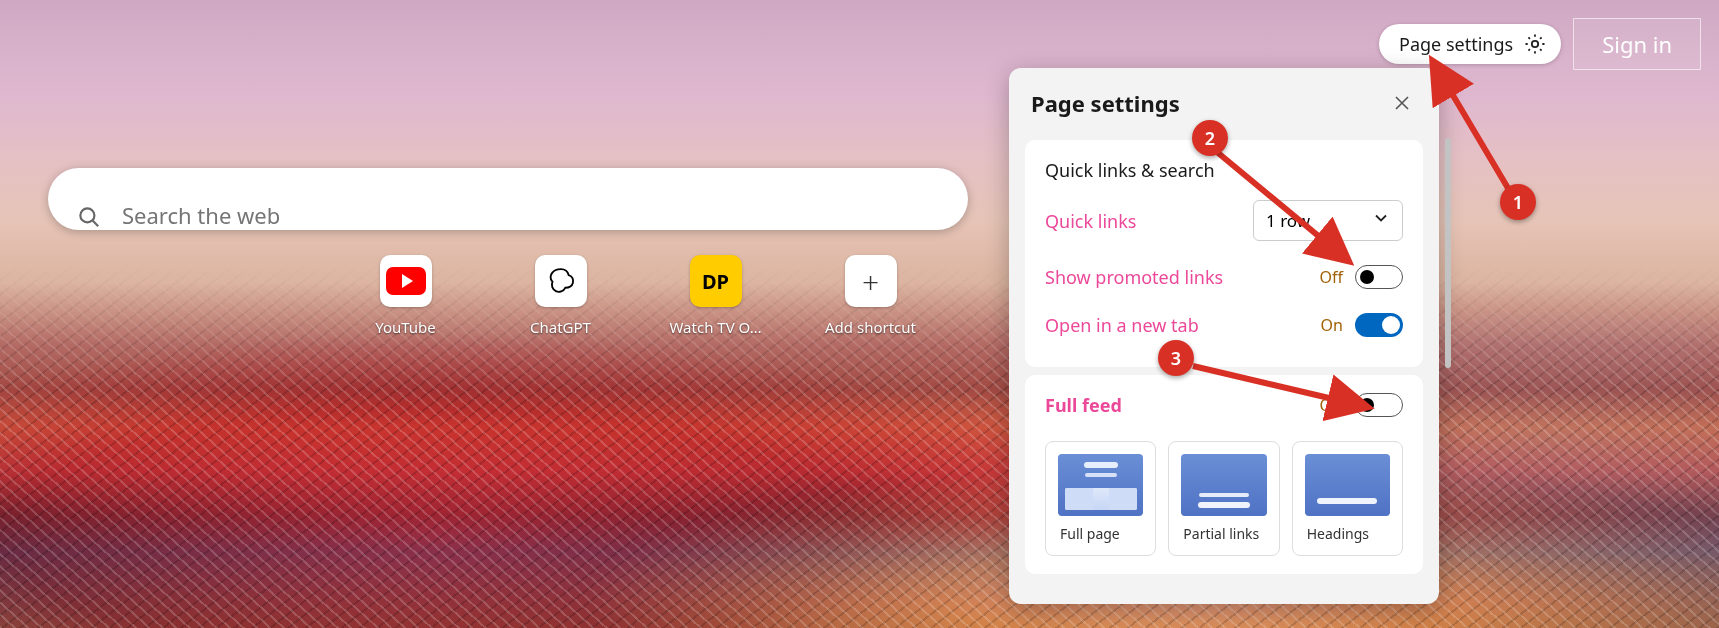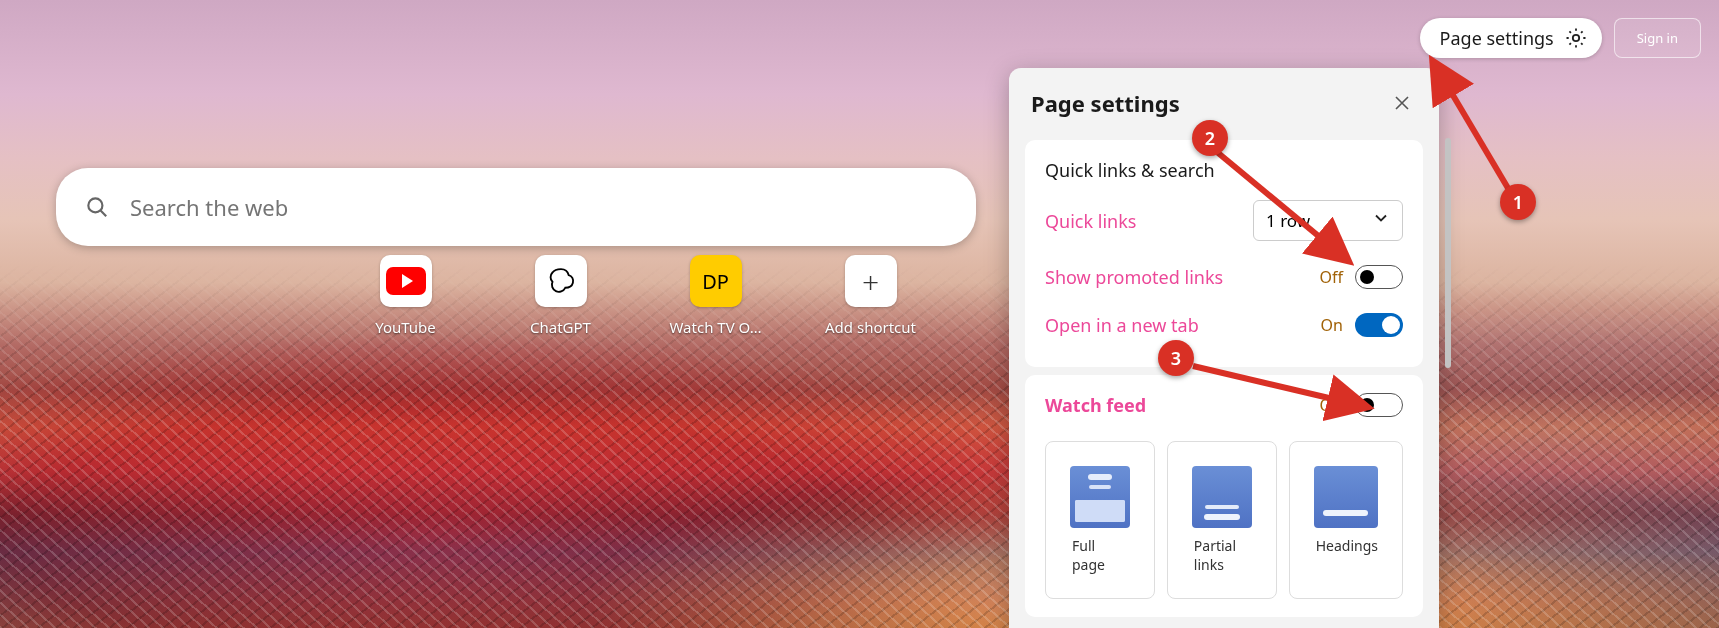--- a/index.html
+++ b/index.html
@@ -17,24 +17,24 @@
   .bg::after{content:"";position:absolute;left:0;right:0;bottom:0;height:58%;
       background:
         repeating-linear-gradient(42deg, rgba(255,255,255,.18) 0 2px, transparent 2px 9px),
         repeating-linear-gradient(-38deg, rgba(0,0,0,.15) 0 2px, transparent 2px 11px);
       mask:linear-gradient(to bottom, transparent 0%, #000 35%, #000 100%)}
   .content{position:relative;z-index:2;width:100%;height:100%}
   .topbar{position:absolute;top:18px;right:18px;display:flex;gap:12px;align-items:center}
   .ps-btn{display:flex;align-items:center;gap:10px;background:#fff;border-radius:24px;
       padding:8px 14px 8px 20px;box-shadow:0 1px 4px rgba(0,0,0,.2);cursor:pointer;
       font-size:18px;color:#1a1a1a;border:none}
-  .signin{padding:10px 22px;border:1px solid rgba(255,255,255,.6);border-radius:8px;
-      background:rgba(255,255,255,.08);color:#fff;font-size:13px;cursor:pointer}
-  .searchbar{position:absolute;left:56px;top:168px;width:920px;height:78px;background:#fff;
-      border-radius:32px;display:flex;align-items:center;padding:0 28px;gap:20px;
+  .signin{padding:10px 28px;border:1px solid rgba(255,255,255,.6);border-radius:1px;
+      background:rgba(255,255,255,.08);color:#fff;font-size:22px;cursor:pointer}
+  .searchbar{position:absolute;left:48px;top:168px;width:920px;height:62px;background:#fff;
+      border-radius:32px;display:flex;align-items:flex-end;padding:0 28px;gap:20px;
       box-shadow:0 2px 10px rgba(0,0,0,.25)}
   .searchbar input{border:none;outline:none;flex:1;font-size:22px;color:#444;background:transparent}
   .shortcuts{position:absolute;left:358px;top:255px;display:flex;gap:60px}
   .sc{display:flex;flex-direction:column;align-items:center;gap:10px;width:95px;cursor:pointer}
   .sc-tile{width:52px;height:52px;border-radius:10px;background:#fff;display:flex;
       align-items:center;justify-content:center;box-shadow:0 1px 3px rgba(0,0,0,.25);font-weight:700}
   .sc-label{color:#fff;font-size:15px;text-shadow:0 1px 2px rgba(0,0,0,.6);white-space:nowrap}
   .panel{position:absolute;right:280px;top:68px;width:430px;background:#f3f3f3;border-radius:12px;
       box-shadow:0 6px 24px rgba(0,0,0,.28);padding:20px 0 22px;z-index:5}
   .panel-hd{display:flex;justify-content:space-between;align-items:center;padding:0 22px 14px}
@@ -49,21 +49,21 @@
   .switch{position:relative;width:48px;height:24px;border-radius:12px;cursor:pointer}
   .switch.off{background:#fff;border:1.5px solid #555}
   .switch.off .knob{position:absolute;left:4px;top:50%;transform:translateY(-50%);
       width:14px;height:14px;border-radius:50%;background:#000}
   .switch.on{background:#0067c0}
   .switch.on .knob{position:absolute;right:3px;top:50%;transform:translateY(-50%);
       width:18px;height:18px;border-radius:50%;background:#fff}
   .state-txt{font-size:16px;color:#a16207;margin-right:12px}
   .tog-wrap{display:flex;align-items:center}
   .layouts{display:flex;gap:12px;margin-top:12px}
-  .layout{flex:1;border:1px solid #ddd;border-radius:8px;padding:24px;cursor:pointer;
+  .layout{flex:1;border:1px solid #ddd;border-radius:8px;padding:12px;cursor:pointer;
       display:flex;flex-direction:column;gap:8px}
   .layout-thumb{height:62px;border-radius:4px;background:linear-gradient(#6a8fd6,#4f72c4);
       position:relative;overflow:hidden}
   .thumb-full::after{content:"";position:absolute;left:8%;right:8%;bottom:6px;height:22px;
       background:linear-gradient(#dfe8fb,#c6d6f5);border-radius:2px;
       box-shadow:-28px 0 0 #cfdcf7 inset,28px 0 0 #cfdcf7 inset}
   .thumb-full::before{content:"";position:absolute;left:30%;right:30%;top:8px;height:6px;
       background:#e6edfb;border-radius:3px;box-shadow:0 10px 0 -1px #d7e2f8}
   .thumb-partial::before{content:"";position:absolute;left:20%;right:20%;bottom:8px;height:6px;
       background:#eef3fc;border-radius:3px;box-shadow:0 -10px 0 -1px #e4ebf9}
@@ -77,21 +77,21 @@
       color:#fff;display:flex;align-items:center;justify-content:center;font-weight:600;
       font-size:18px;box-shadow:0 2px 5px rgba(0,0,0,.35);z-index:10}
   svg.arrow{position:absolute;z-index:9;overflow:visible}
   .chev-down{display:inline-block}
   .gear svg,.search-ico svg,.close-x svg{display:block}
   .yt-ico{width:40px;height:28px;background:#ff0000;border-radius:7px;display:flex;
       align-items:center;justify-content:center}
   .yt-ico::after{content:"";border-left:11px solid #fff;border-top:7px solid transparent;
       border-bottom:7px solid transparent;margin-left:3px}
   .dp-ico{width:52px;height:52px;background:#ffcc00;border-radius:10px;display:flex;
-      align-items:center;justify-content:center;color:#000;font-size:20px;font-weight:400}
+      align-items:center;justify-content:center;color:#000;font-size:20px;font-weight:700}
   .plus-ico{font-size:30px;color:#333;font-weight:300}
   .cg-ico{width:34px;height:34px}
 </style>
 </head>
 <body>
 
 <div class="bg"></div>
 
 <div class="content">
 
@@ -187,21 +187,21 @@
           <span class="state-txt">On</span>
           <div class="switch on">
               <span class="knob"></span>
             </div>
         </div>
       </div>
     </div>
 
     <div class="card">
       <div class="row" style="padding-top:0">
-        <span class="row-label" style="font-weight:700">Watch feed</span>
+        <span class="row-label" style="font-weight:700">Full feed</span>
         <div class="tog-wrap">
           <span class="state-txt">Off</span>
           <div class="switch off">
               <span class="knob"></span>
             </div>
         </div>
       </div>
       <div class="layouts">
         <div class="layout">
           <div class="layout-thumb thumb-full"></div>

